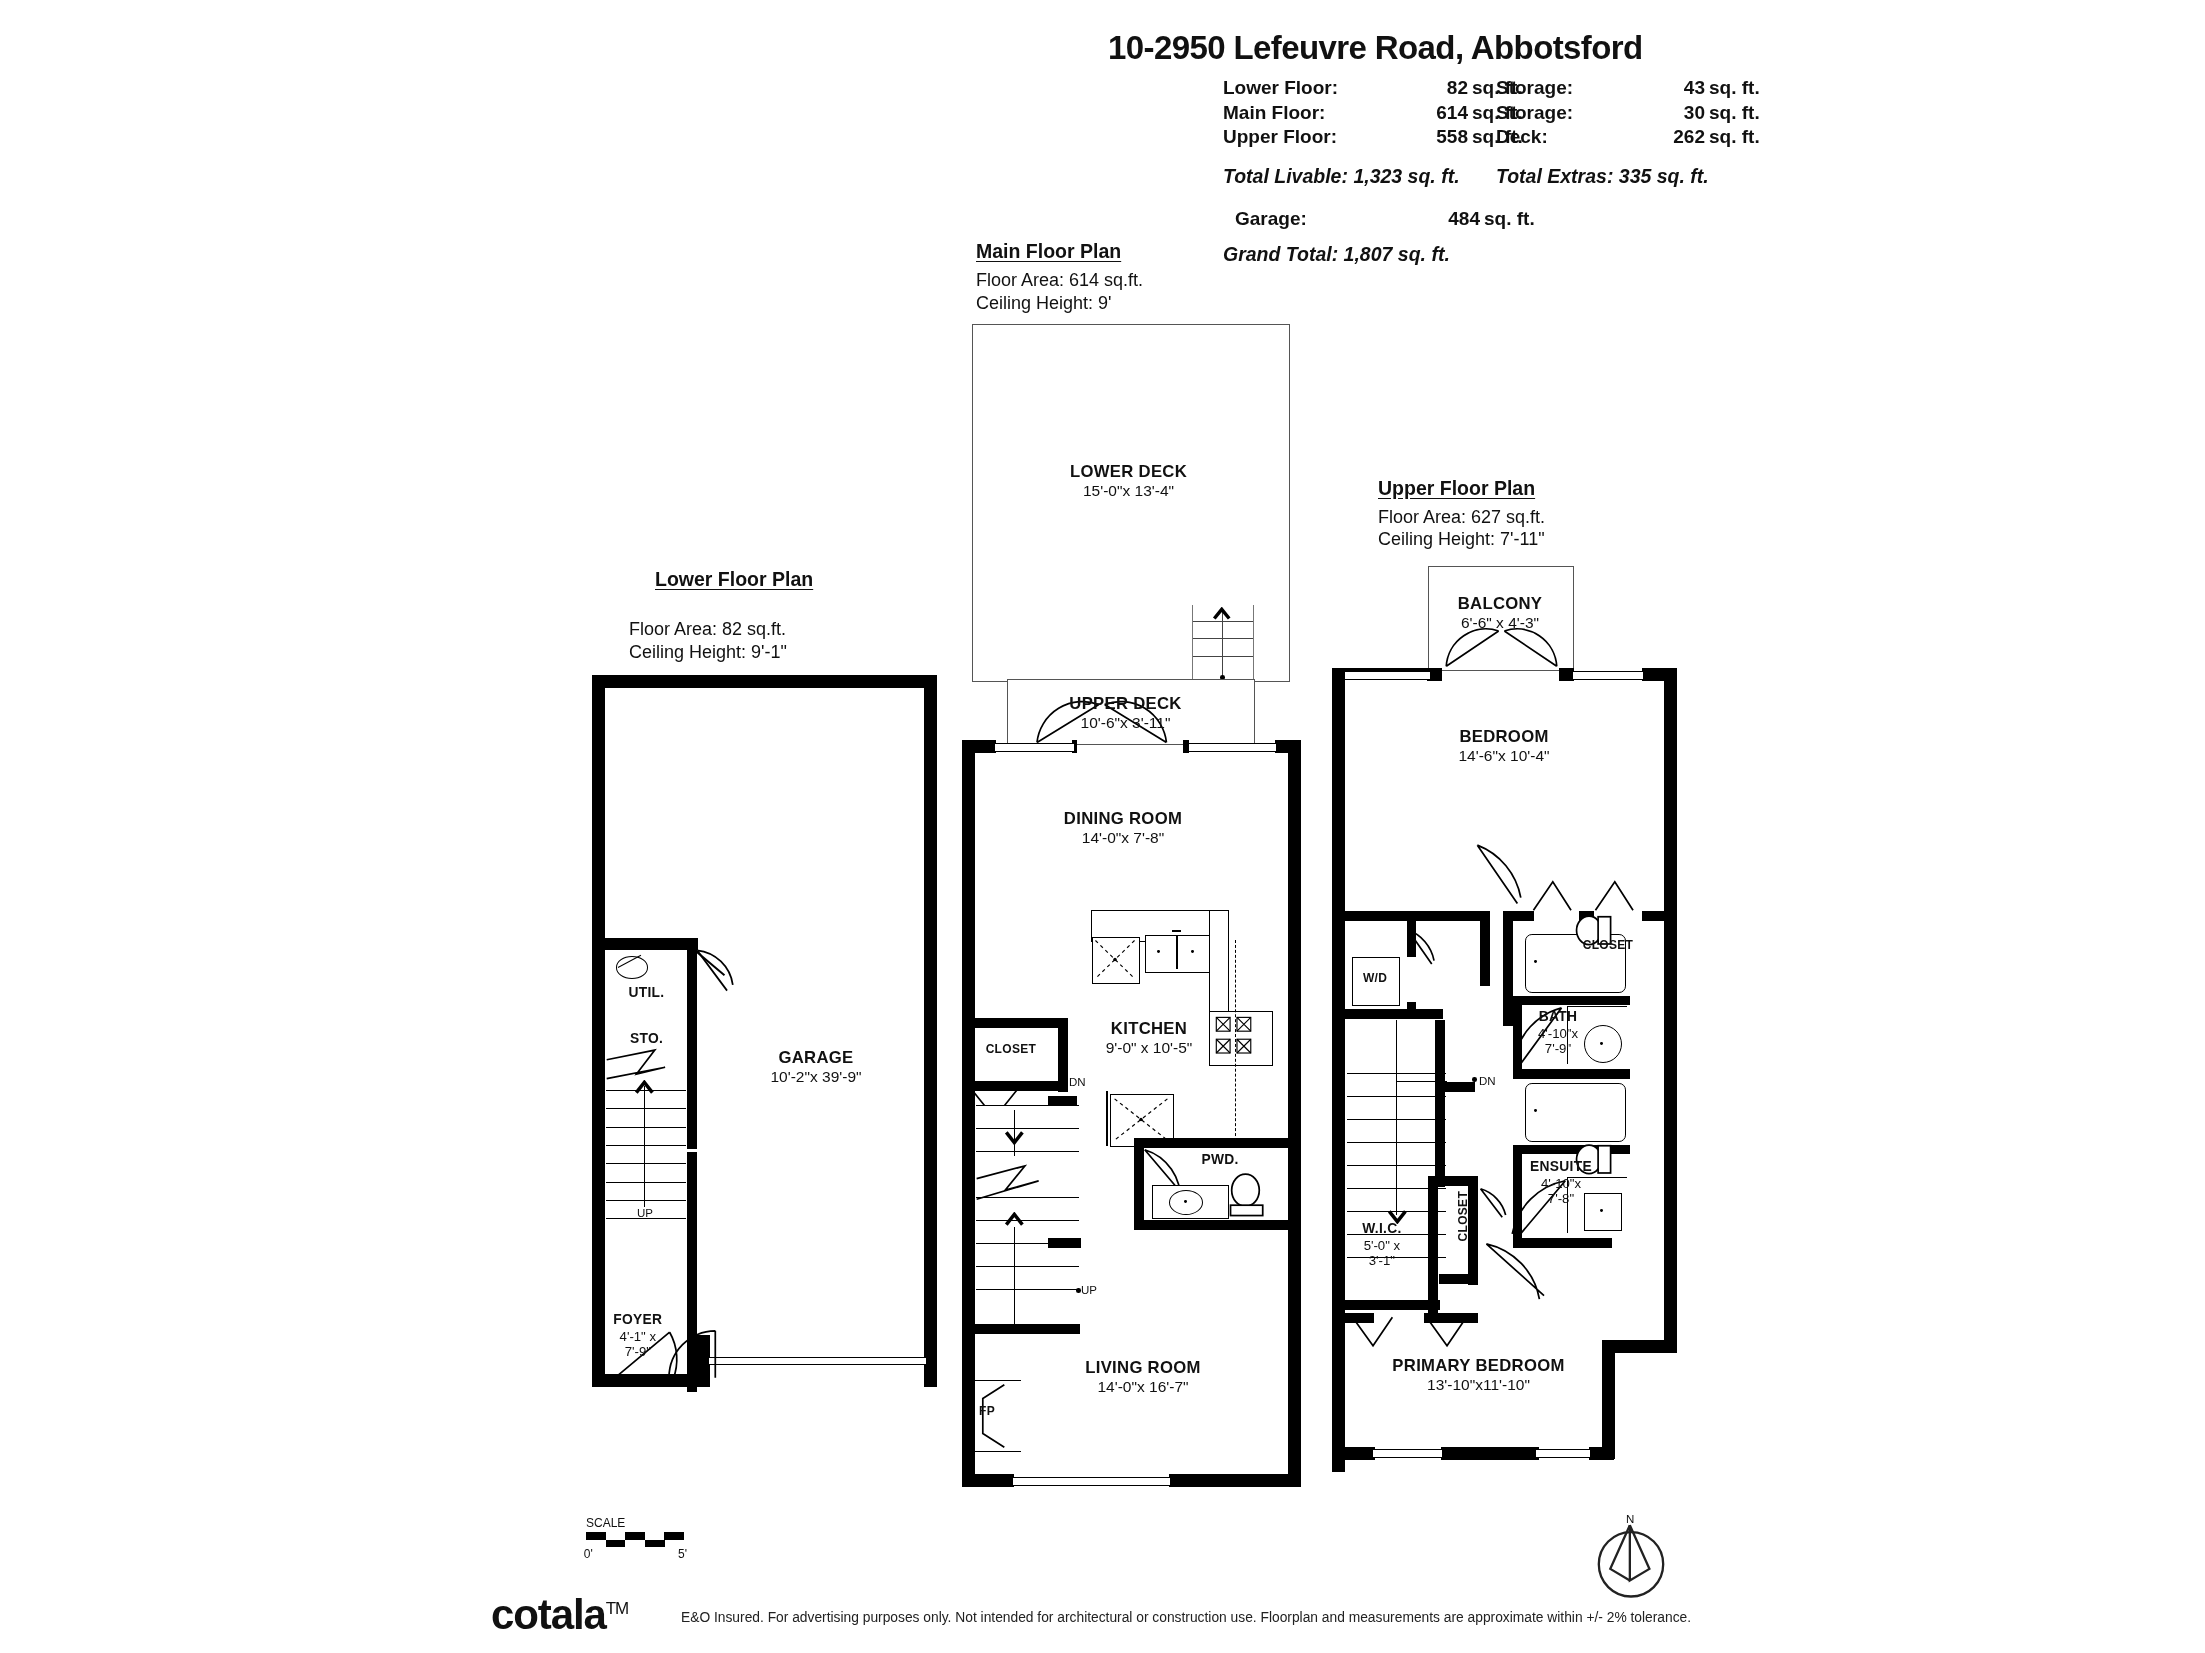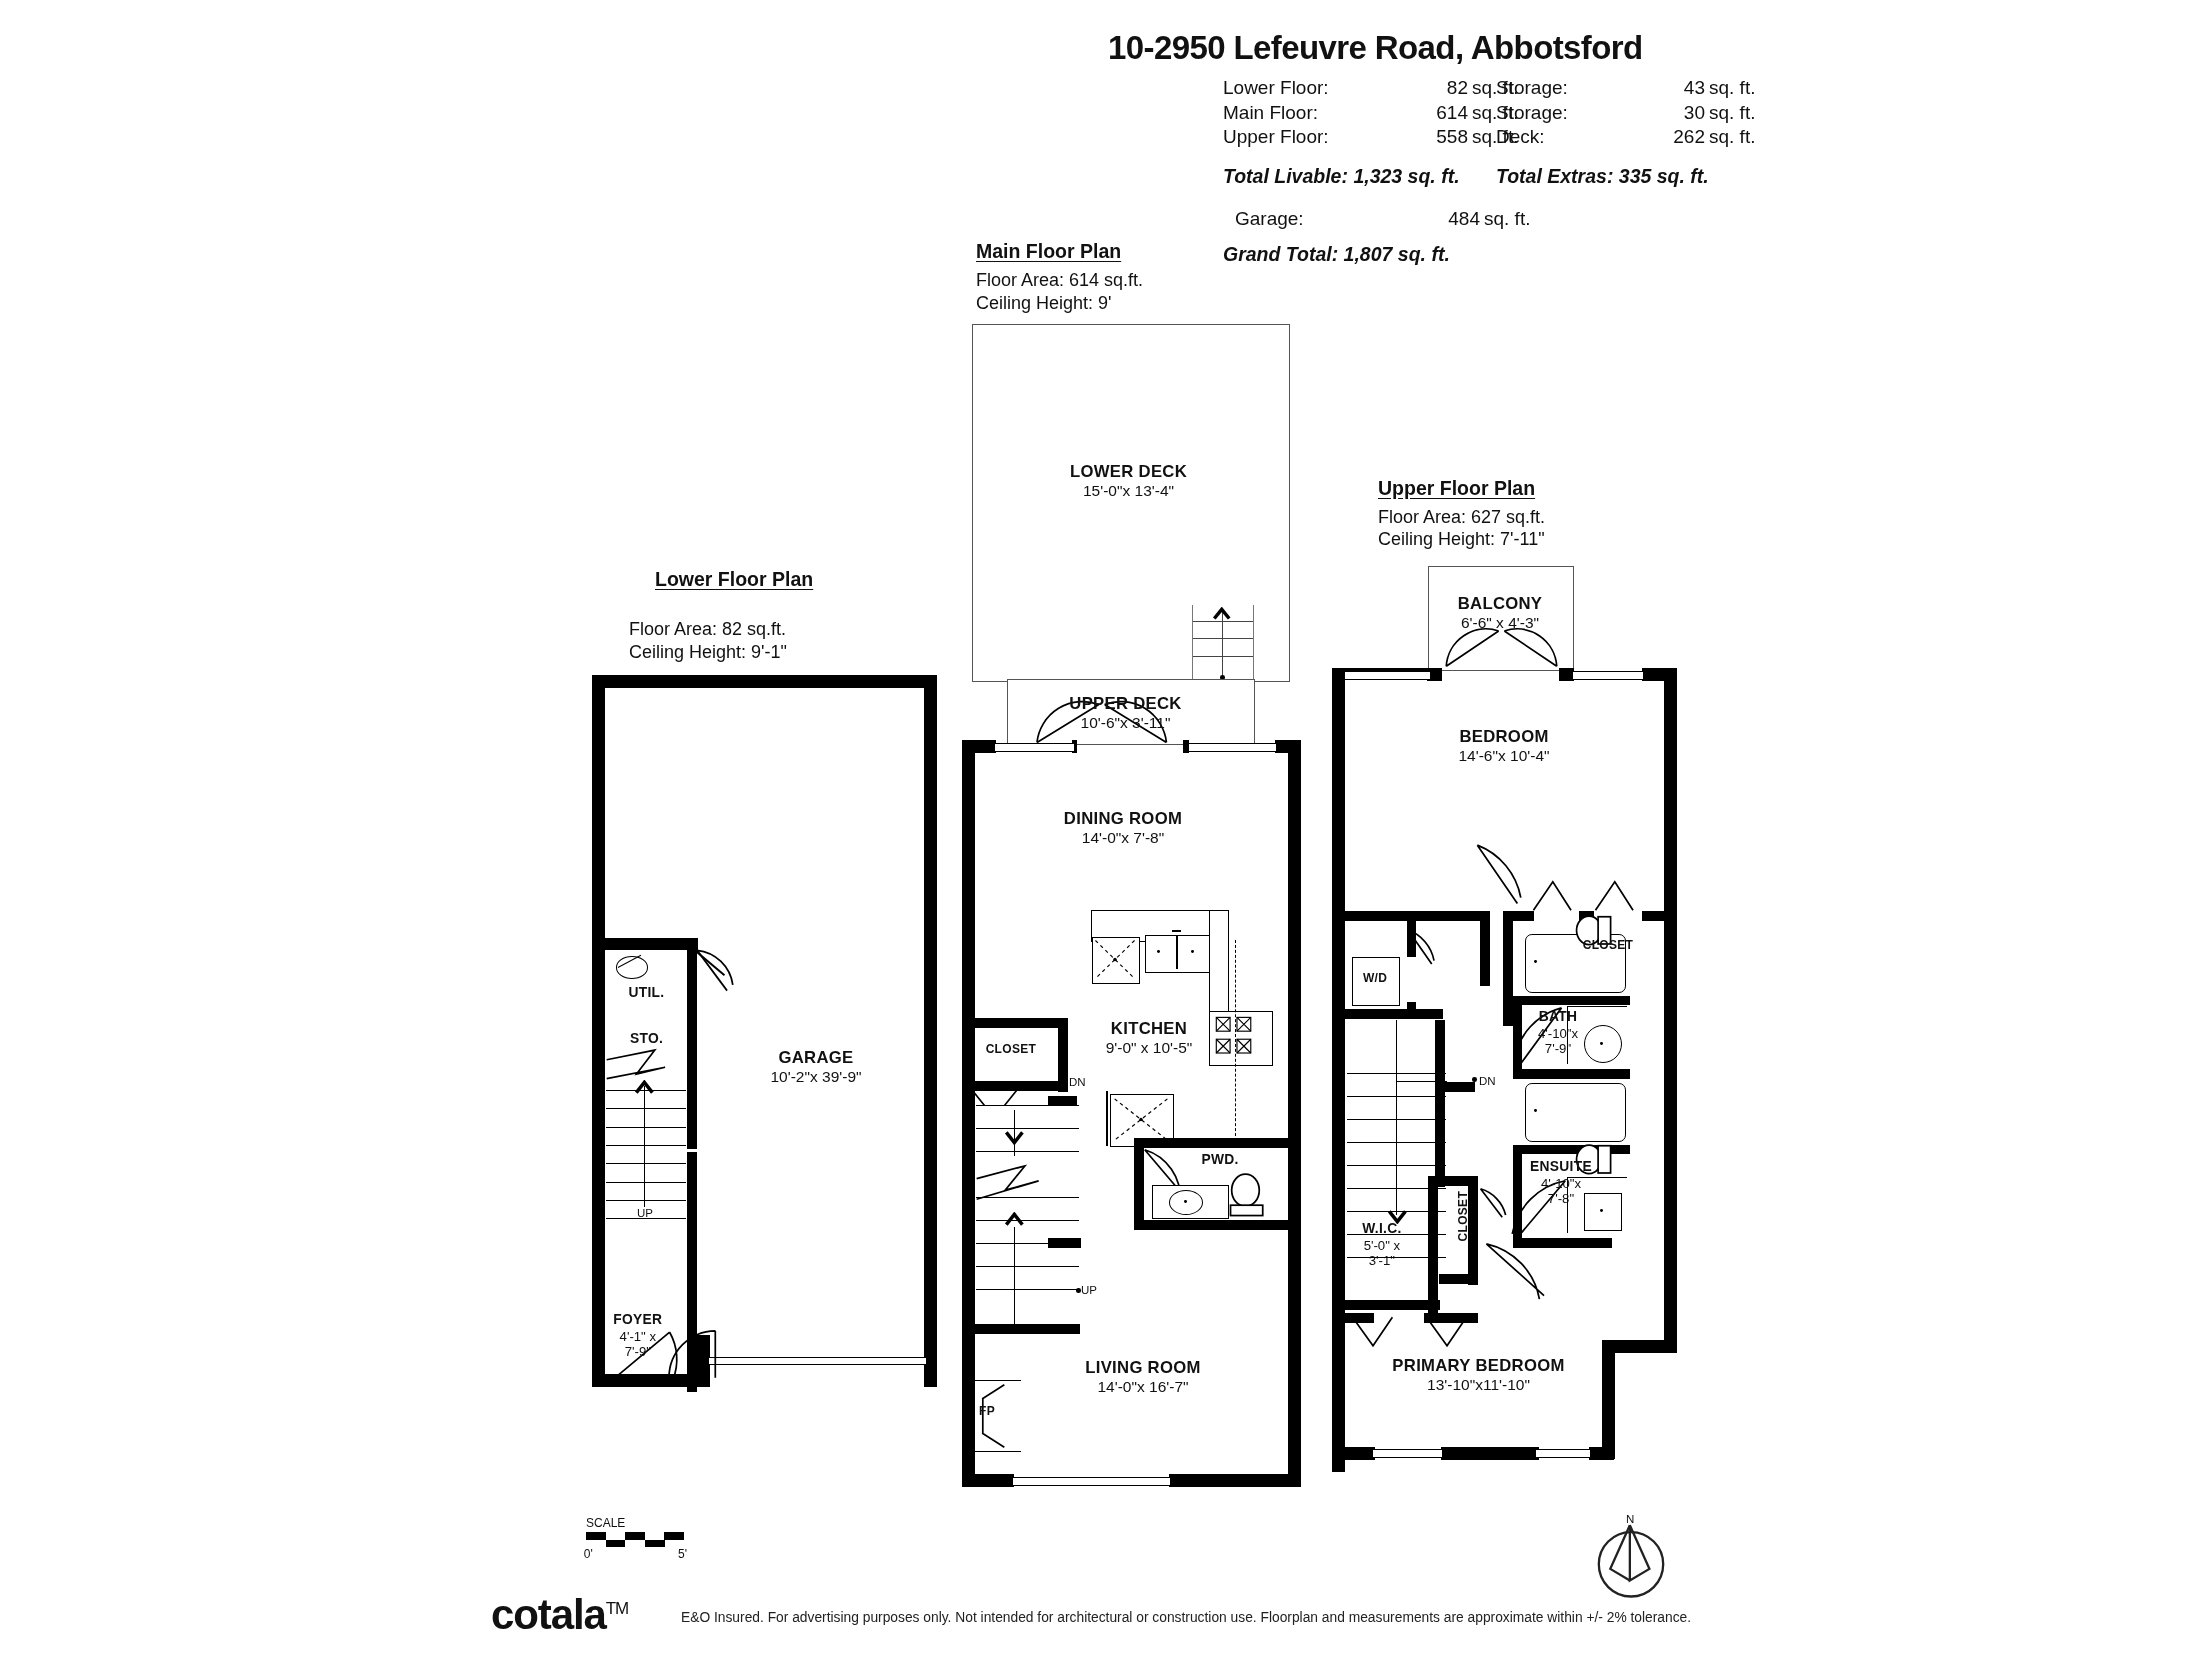--- a/index.html
+++ b/index.html
@@ -4,21 +4,21 @@
 <style>
   html,body{margin:0;padding:0;background:#ffffff;}
   body{width:2205px;height:1654px;position:relative;overflow:hidden;
        font-family:"Liberation Sans", sans-serif;color:#111;}
   .abs{position:absolute;}
 
   
   #title{left:1108px;top:29px;font-size:33px;font-weight:bold;letter-spacing:-0.6px;
          white-space:nowrap;}
   .sumtbl{font-size:19px;line-height:1.0;}
-  .sumrow{display:flex;align-items:center;}
+  .sumrow{display:flex;align-items:center;font-weight:bold;}
   .sumlabel{width:144px;}
   .sumval{width:101px;text-align:right;}
   .sumunit{margin-left:4px;}
   .bold{font-weight:bold;font-style:italic;}
 
   
   .planhdr{font-size:19.5px;font-weight:bold;text-decoration:underline;
            text-underline-offset:3.4px;white-space:nowrap;}
   .planmeta{font-size:18px;line-height:1.22;white-space:nowrap;}
 

